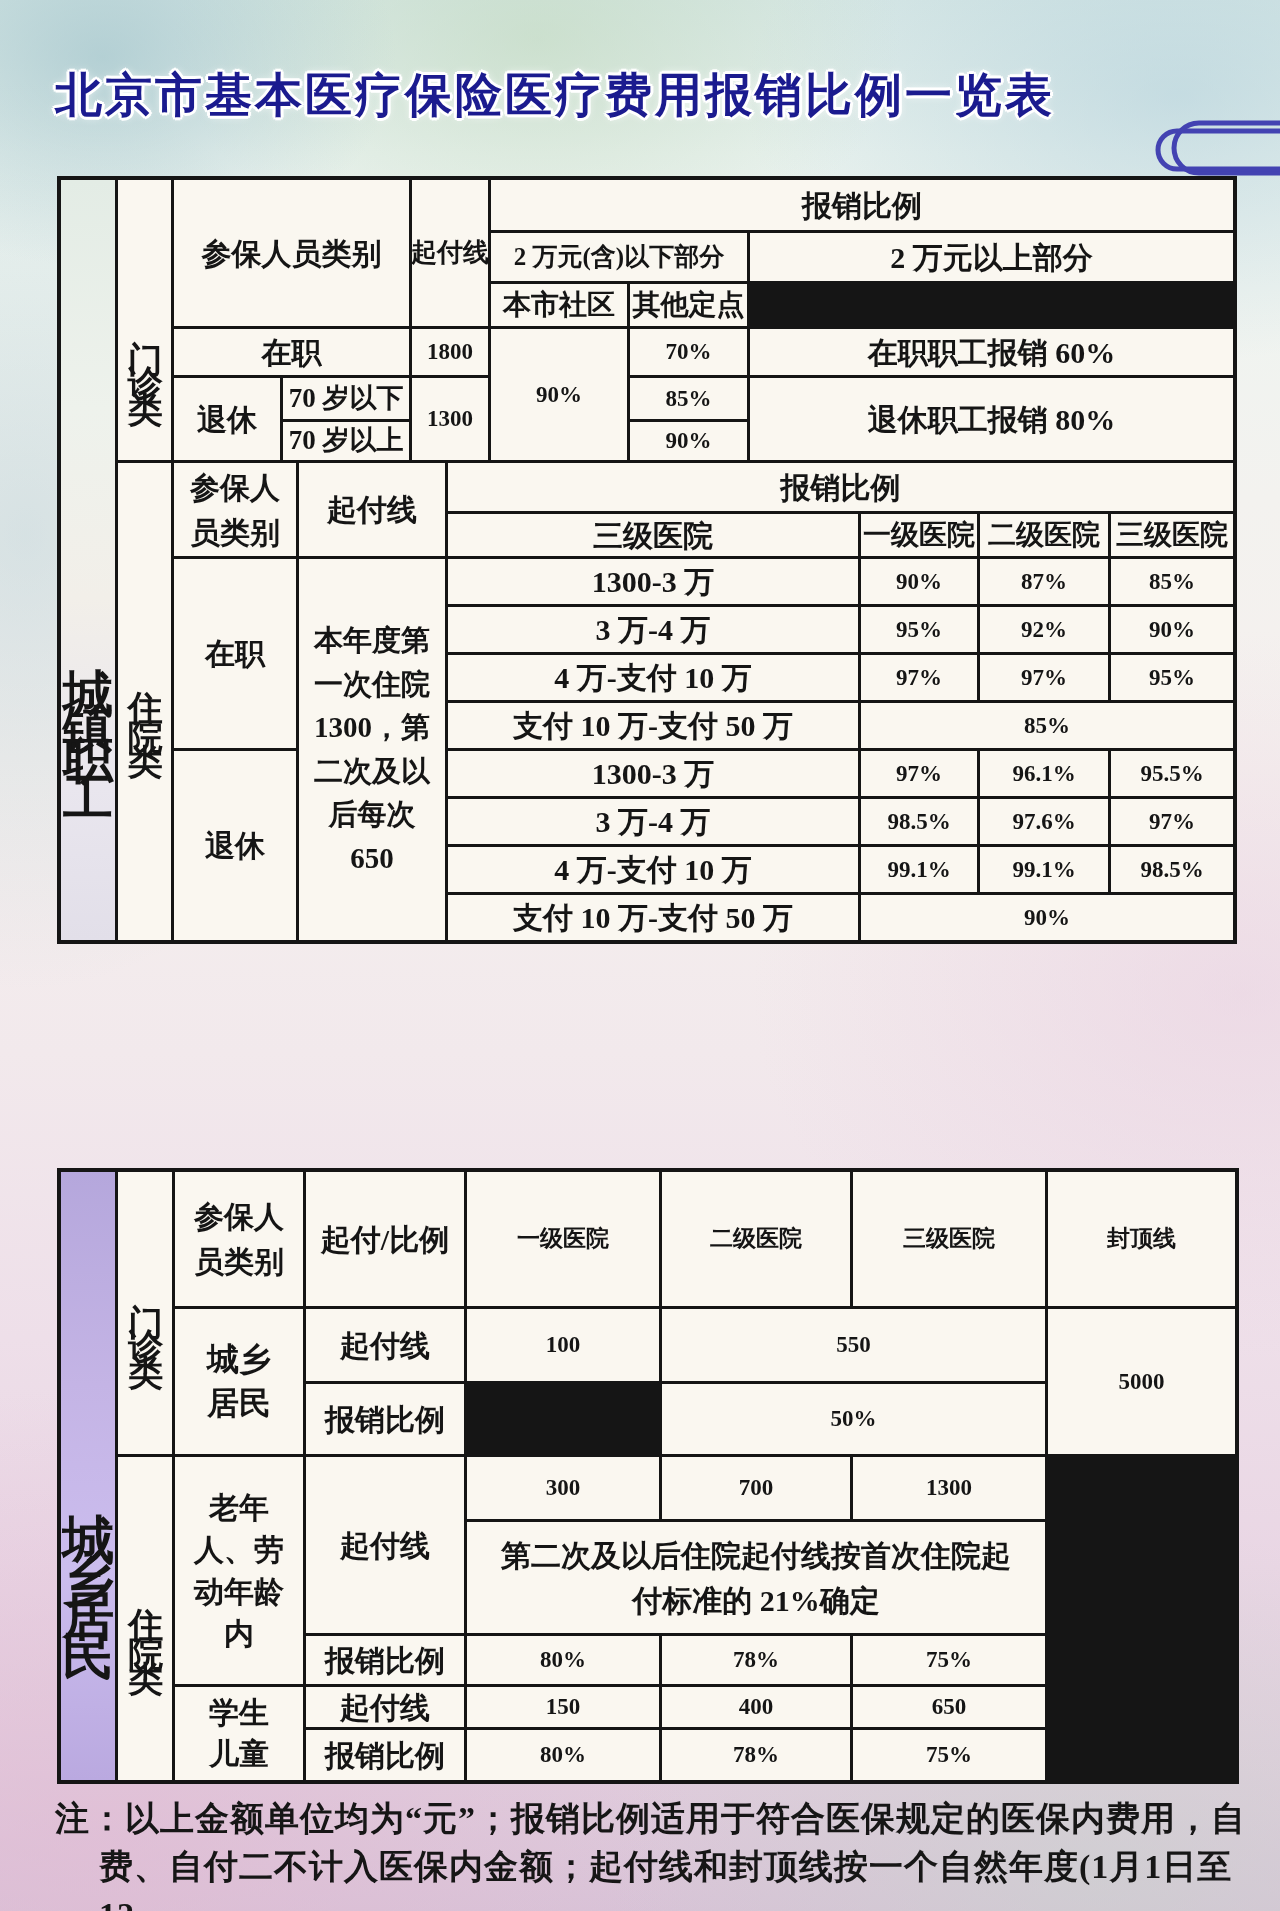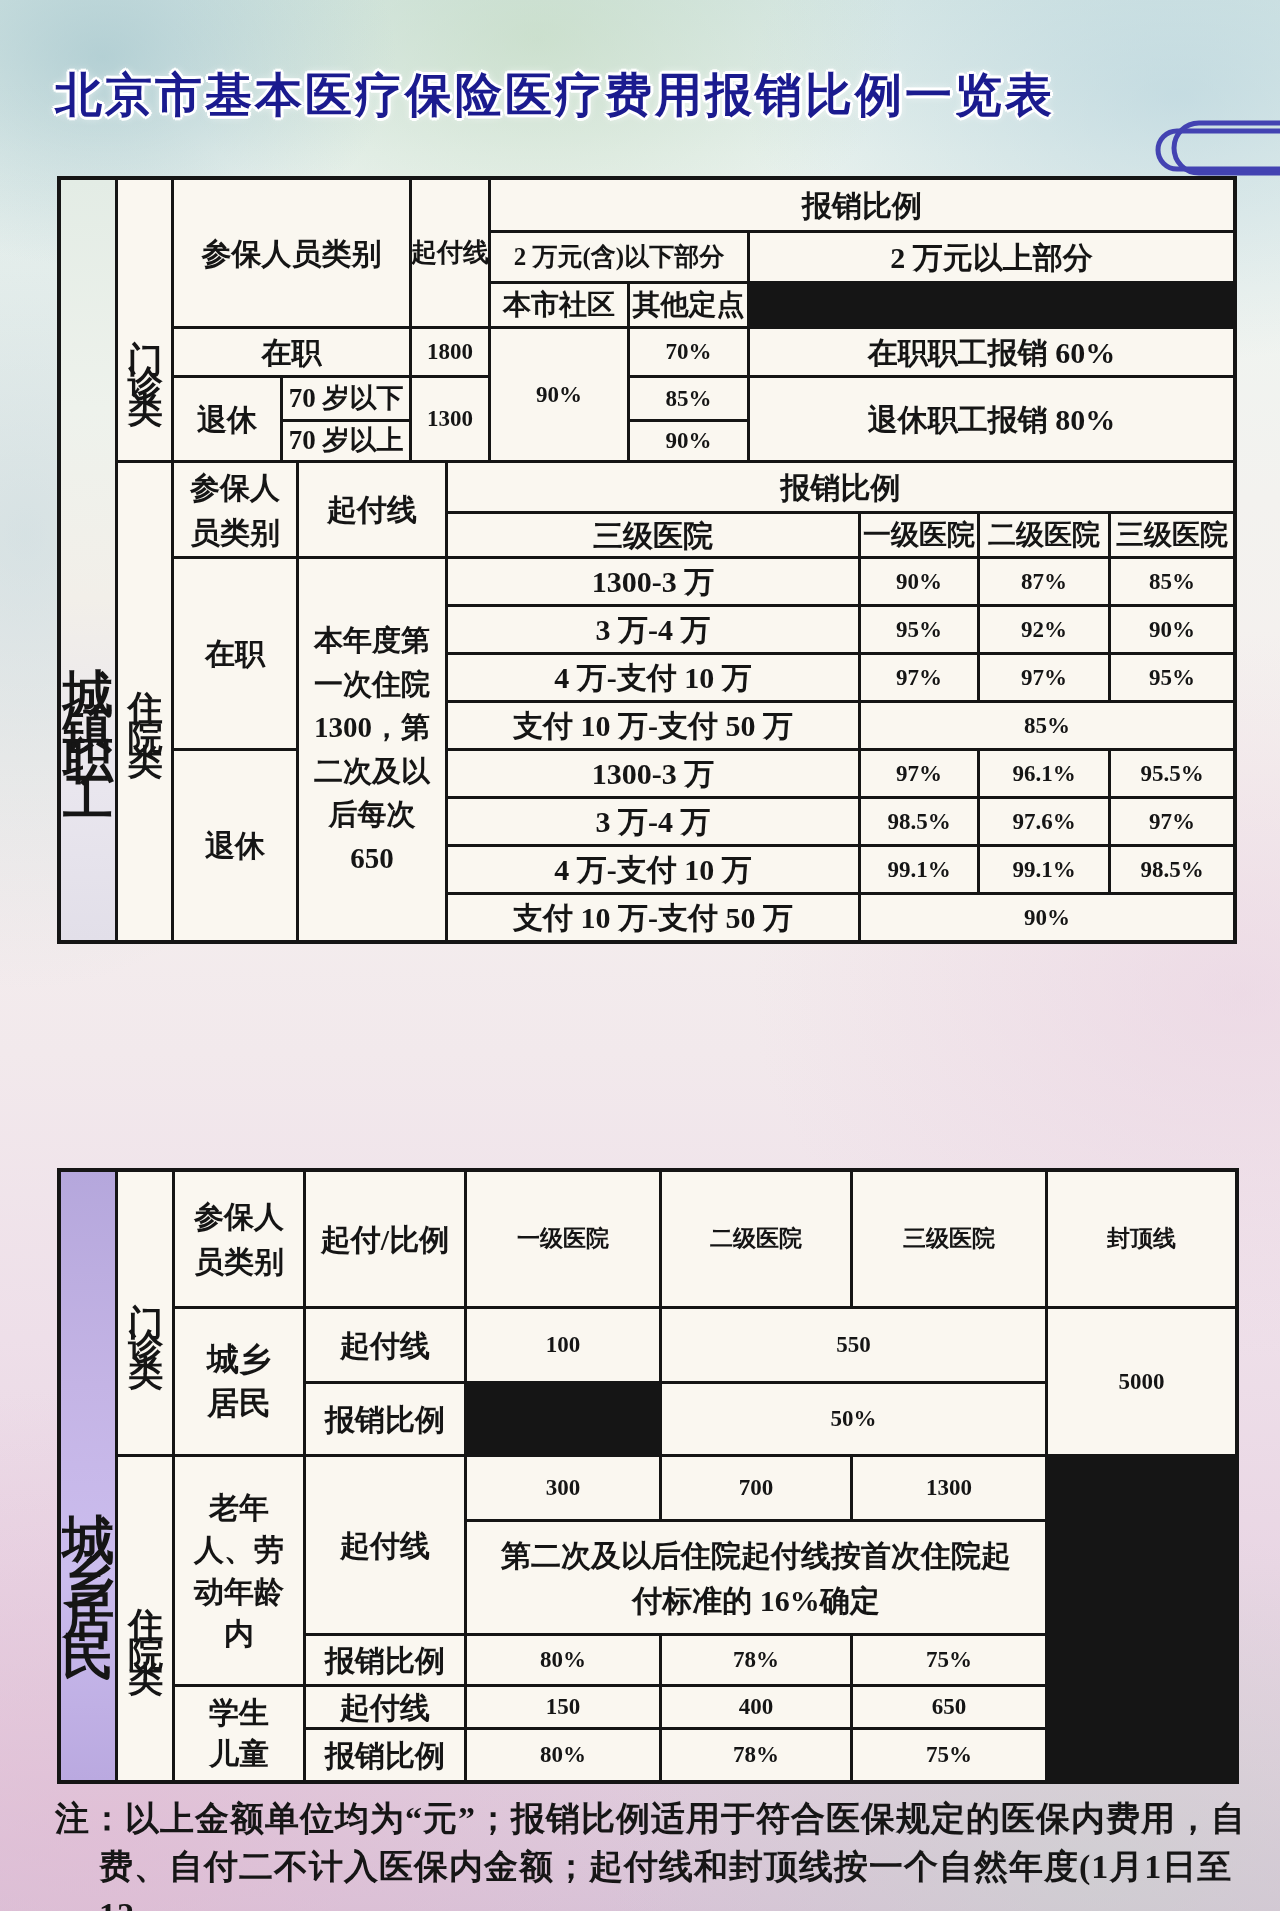--- a/index.html
+++ b/index.html
@@ -194,21 +194,21 @@
     <div class="cell" style="grid-column:2;grid-row:4/9">
       <span class="vtext v-sec">住院类</span>
     </div>
 
     <div class="cell narrow3" style="grid-column:3;grid-row:4/7">老年人、劳动年龄内</div>
     <div class="cell" style="grid-column:4;grid-row:4/6">起付线</div>
     <div class="cell fs31" style="grid-column:5;grid-row:4">300</div>
     <div class="cell fs31" style="grid-column:6;grid-row:4">700</div>
     <div class="cell fs31" style="grid-column:7;grid-row:4">1300</div>
 
-    <div class="cell wrapcell" style="grid-column:5/8;grid-row:5;padding:0 20px;line-height:1.5">第二次及以后住院起付线按首次住院起付标准的 16%确定</div>
+    <div class="cell wrapcell" style="grid-column:5/8;grid-row:5;padding:0 20px;line-height:1.5">第二次及以后住院起付线按首次住院起付标准的 21%确定</div>
 
     <div class="cell" style="grid-column:4;grid-row:6">报销比例</div>
     <div class="cell fs31" style="grid-column:5;grid-row:6">80%</div>
     <div class="cell fs31" style="grid-column:6;grid-row:6">78%</div>
     <div class="cell fs31" style="grid-column:7;grid-row:6">75%</div>
 
     <div class="cell narrow2" style="grid-column:3;grid-row:7/9">学生儿童</div>
     <div class="cell" style="grid-column:4;grid-row:7">起付线</div>
     <div class="cell fs31" style="grid-column:5;grid-row:7">150</div>
     <div class="cell fs31" style="grid-column:6;grid-row:7">400</div>

